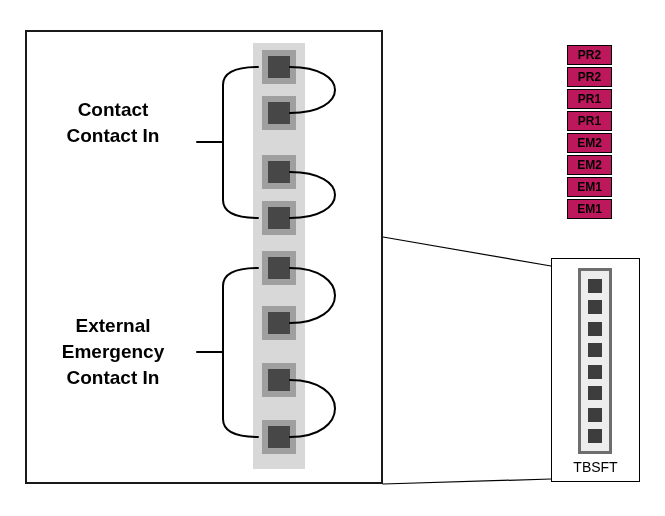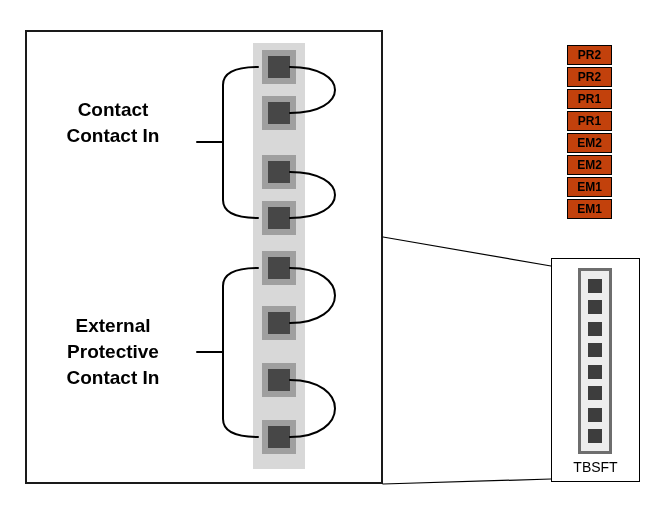--- a/index.html
+++ b/index.html
@@ -50,21 +50,21 @@
   }
   .label-top { left: 27px; top: 97px; }
   .label-bottom { left: 27px; top: 313px; }
 
   
   .signal-box {
     position: absolute;
     left: 567px;
     width: 45px; height: 20px;
     border: 1px solid #000000;
-    background: #c2410c;
+    background: #be185d;
     font-size: 12px;
     font-weight: 600;
     color: #000000;
     display: flex; align-items: center; justify-content: center;
   }
   .sb0 { top: 45px; }  .sb1 { top: 67px; }
   .sb2 { top: 89px; }  .sb3 { top: 111px; }
   .sb4 { top: 133px; } .sb5 { top: 155px; }
   .sb6 { top: 177px; } .sb7 { top: 199px; }
 
@@ -142,21 +142,21 @@
       <div class="pad"></div>
     </div>
 
   <div class="group-label label-top">
     <div>Contact</div>
     <div>Contact In</div>
   </div>
 
   <div class="group-label label-bottom">
     <div>External</div>
-    <div>Protective</div>
+    <div>Emergency</div>
     <div>Contact In</div>
   </div>
 
   <div class="signal-box sb0">PR2</div>
   <div class="signal-box sb1">PR2</div>
   <div class="signal-box sb2">PR1</div>
   <div class="signal-box sb3">PR1</div>
   <div class="signal-box sb4">EM2</div>
   <div class="signal-box sb5">EM2</div>
   <div class="signal-box sb6">EM1</div>

